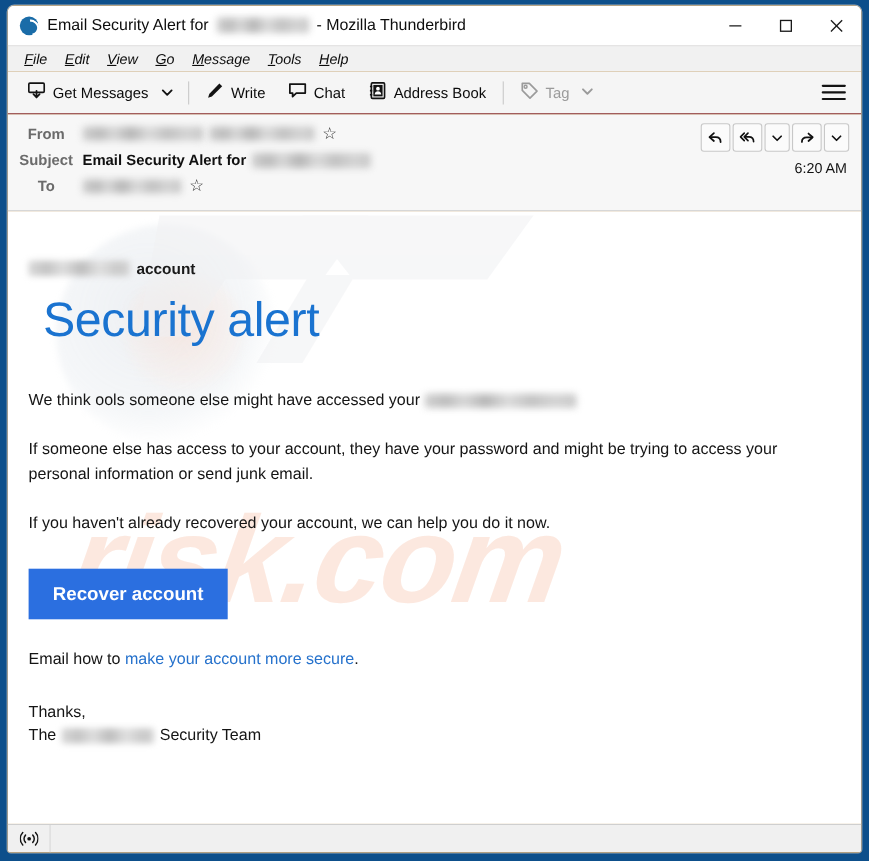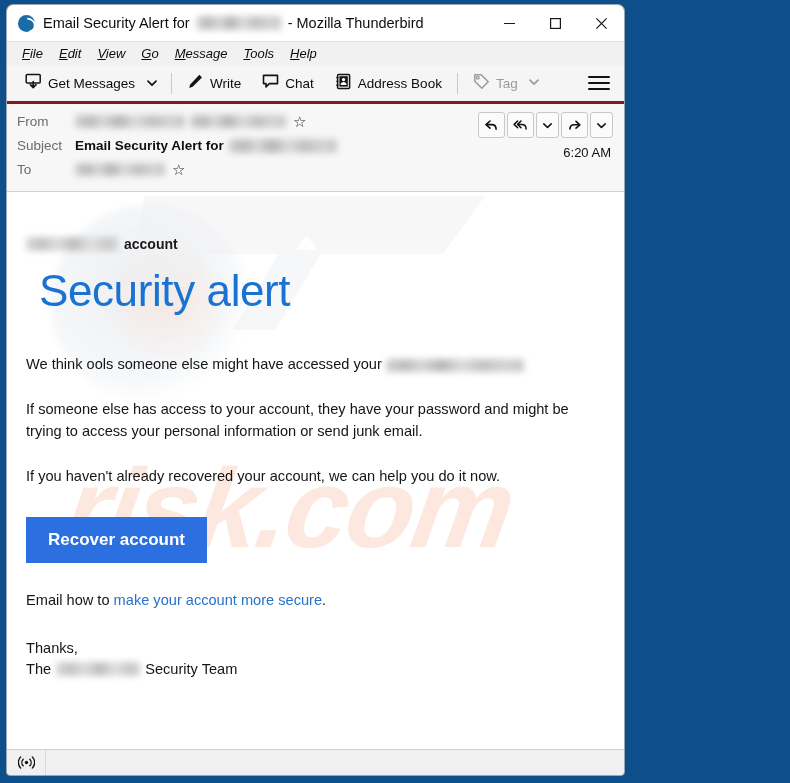--- a/index.html
+++ b/index.html
@@ -12,21 +12,21 @@
     position: relative;
     width: 790px; height: 783px;
     background: #0d4f8b;
     overflow: hidden;
   }
 
   
   .win-frame {
     position: absolute;
     left: 6px; top: 4px;
-    width: 619px; height: 772px;
+    width: 778px; height: 772px;
     background: #a16207;
     border: 1px solid #9aa7b2;
     border-radius: 7px 7px 4px 4px;
     overflow: hidden;
     display: flex;
     flex-direction: column;
   }
 
   
   .titlebar {
@@ -116,21 +116,21 @@
     white-space: nowrap;
     cursor: default;
   }
   .menu-item .ak { text-decoration: underline; }
 
   
   .toolbar {
     height: 39px;
     flex: 0 0 39px;
     background: #f5f5f5;
-    border-bottom: 3px solid #7f1d1d;
+    border-bottom: 1px solid #7f1d1d;
     display: flex;
     align-items: center;
     padding: 0 10px 0 12px;
     position: relative;
   }
   .tb-btn {
     display: flex;
     align-items: center;
     gap: 6px;
     font-size: 13.5px;
@@ -185,24 +185,25 @@
   .hdr-row {
     display: flex;
     align-items: center;
     min-height: 21px;
     margin-bottom: 3px;
   }
   .hdr-row:last-child { margin-bottom: 0; }
   .hdr-label {
     width: 58px;
     flex: 0 0 58px;
-    text-align: left;
+    text-align: center;
     padding-right: 8px;
     font-size: 13.5px;
     color: #6b6b6b;
+    font-weight: bold;
   }
   .hdr-value {
     font-size: 13.5px;
     color: #101010;
     display: flex;
     align-items: center;
     gap: 7px;
   }
   .hdr-value.bold { font-weight: bold; }
   .star {

